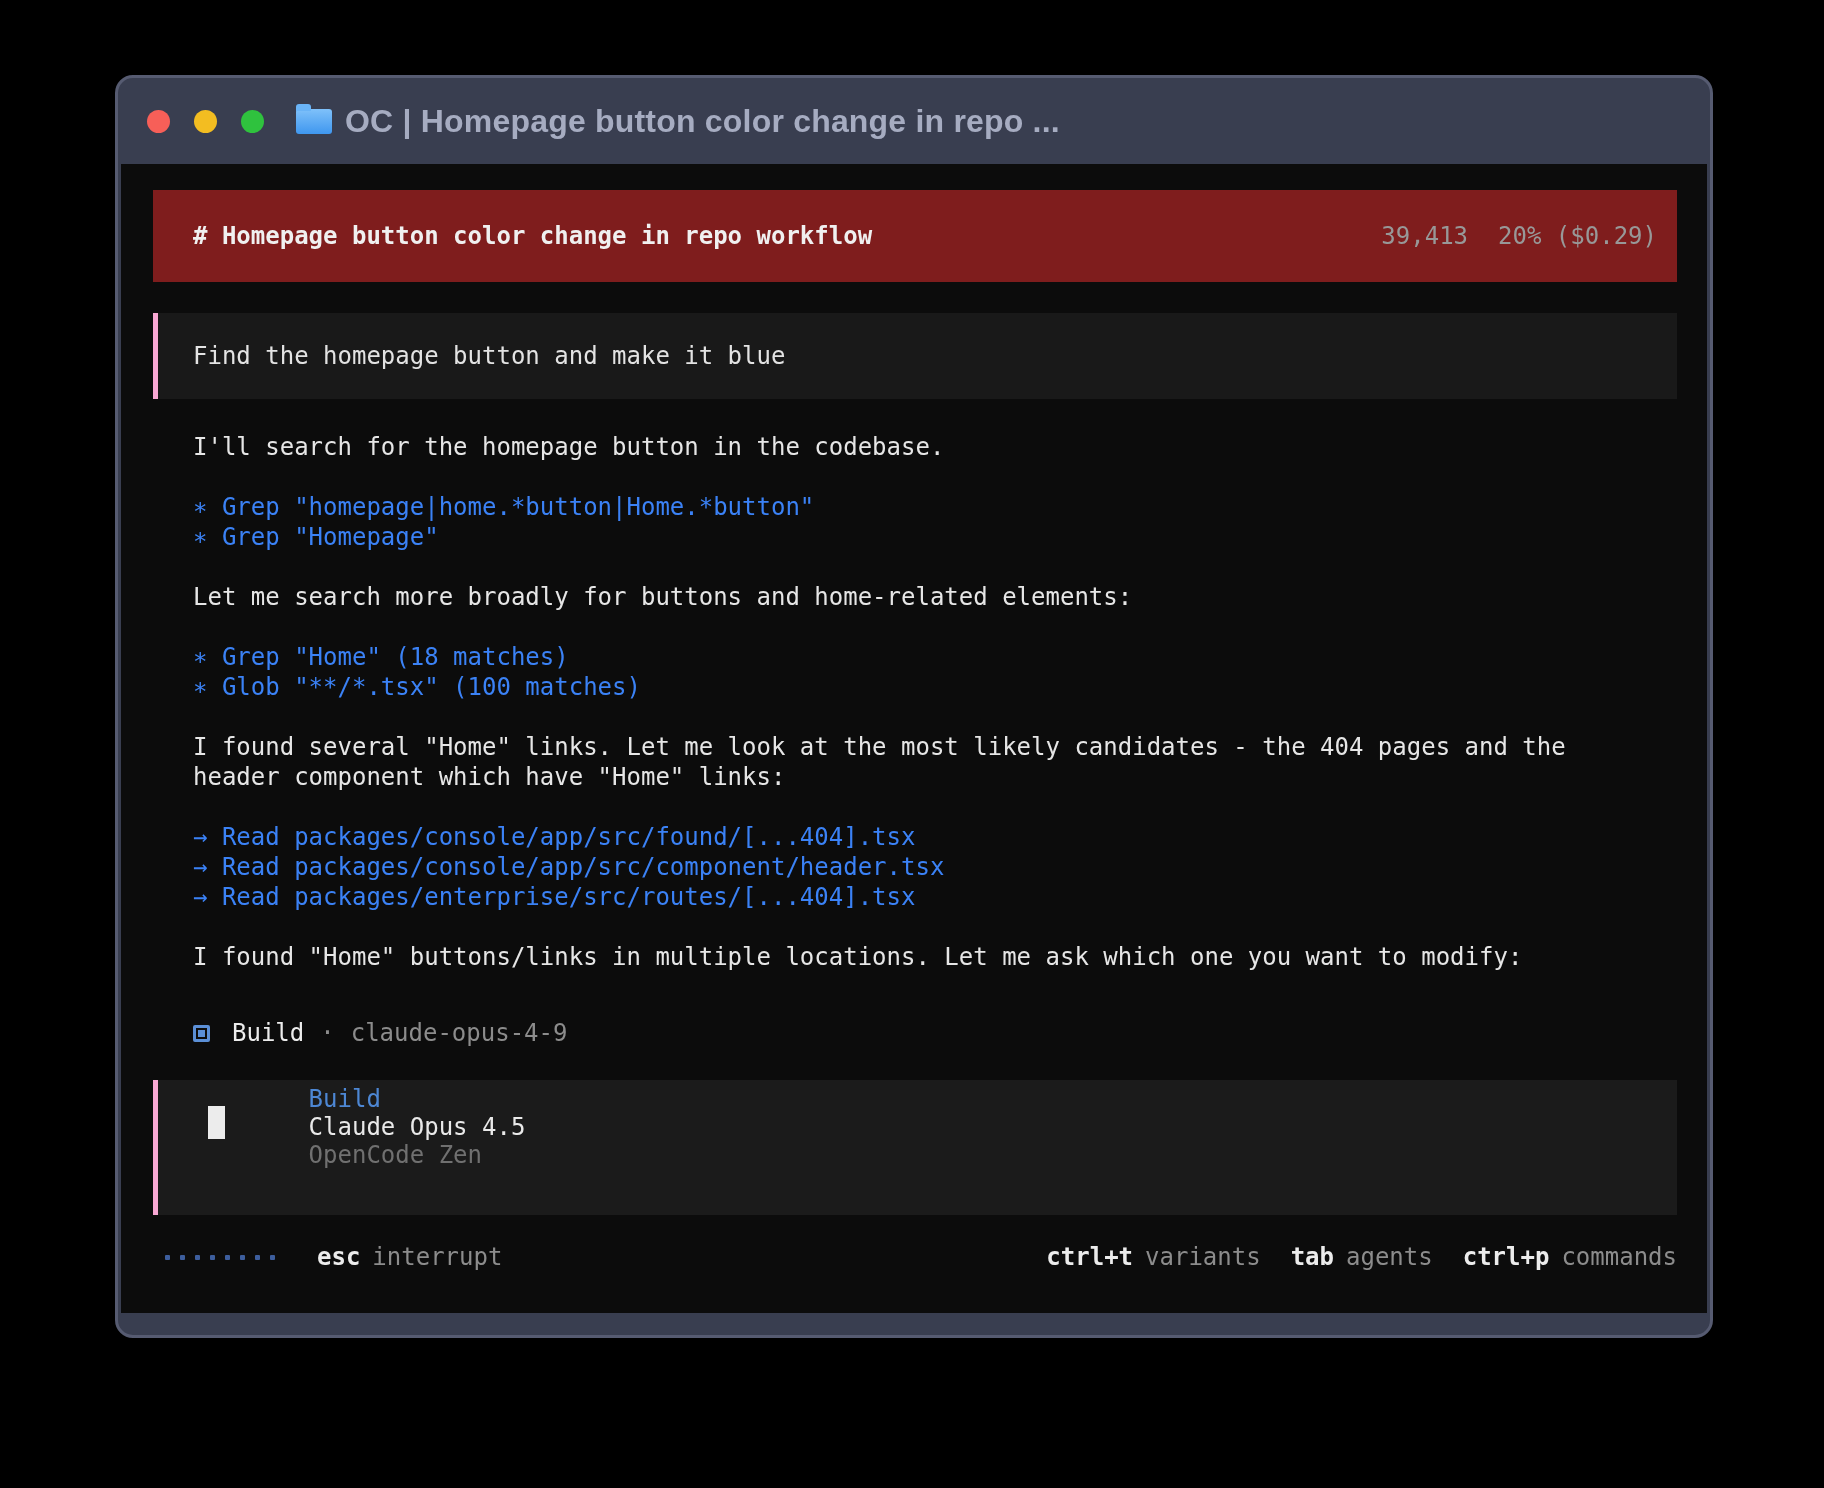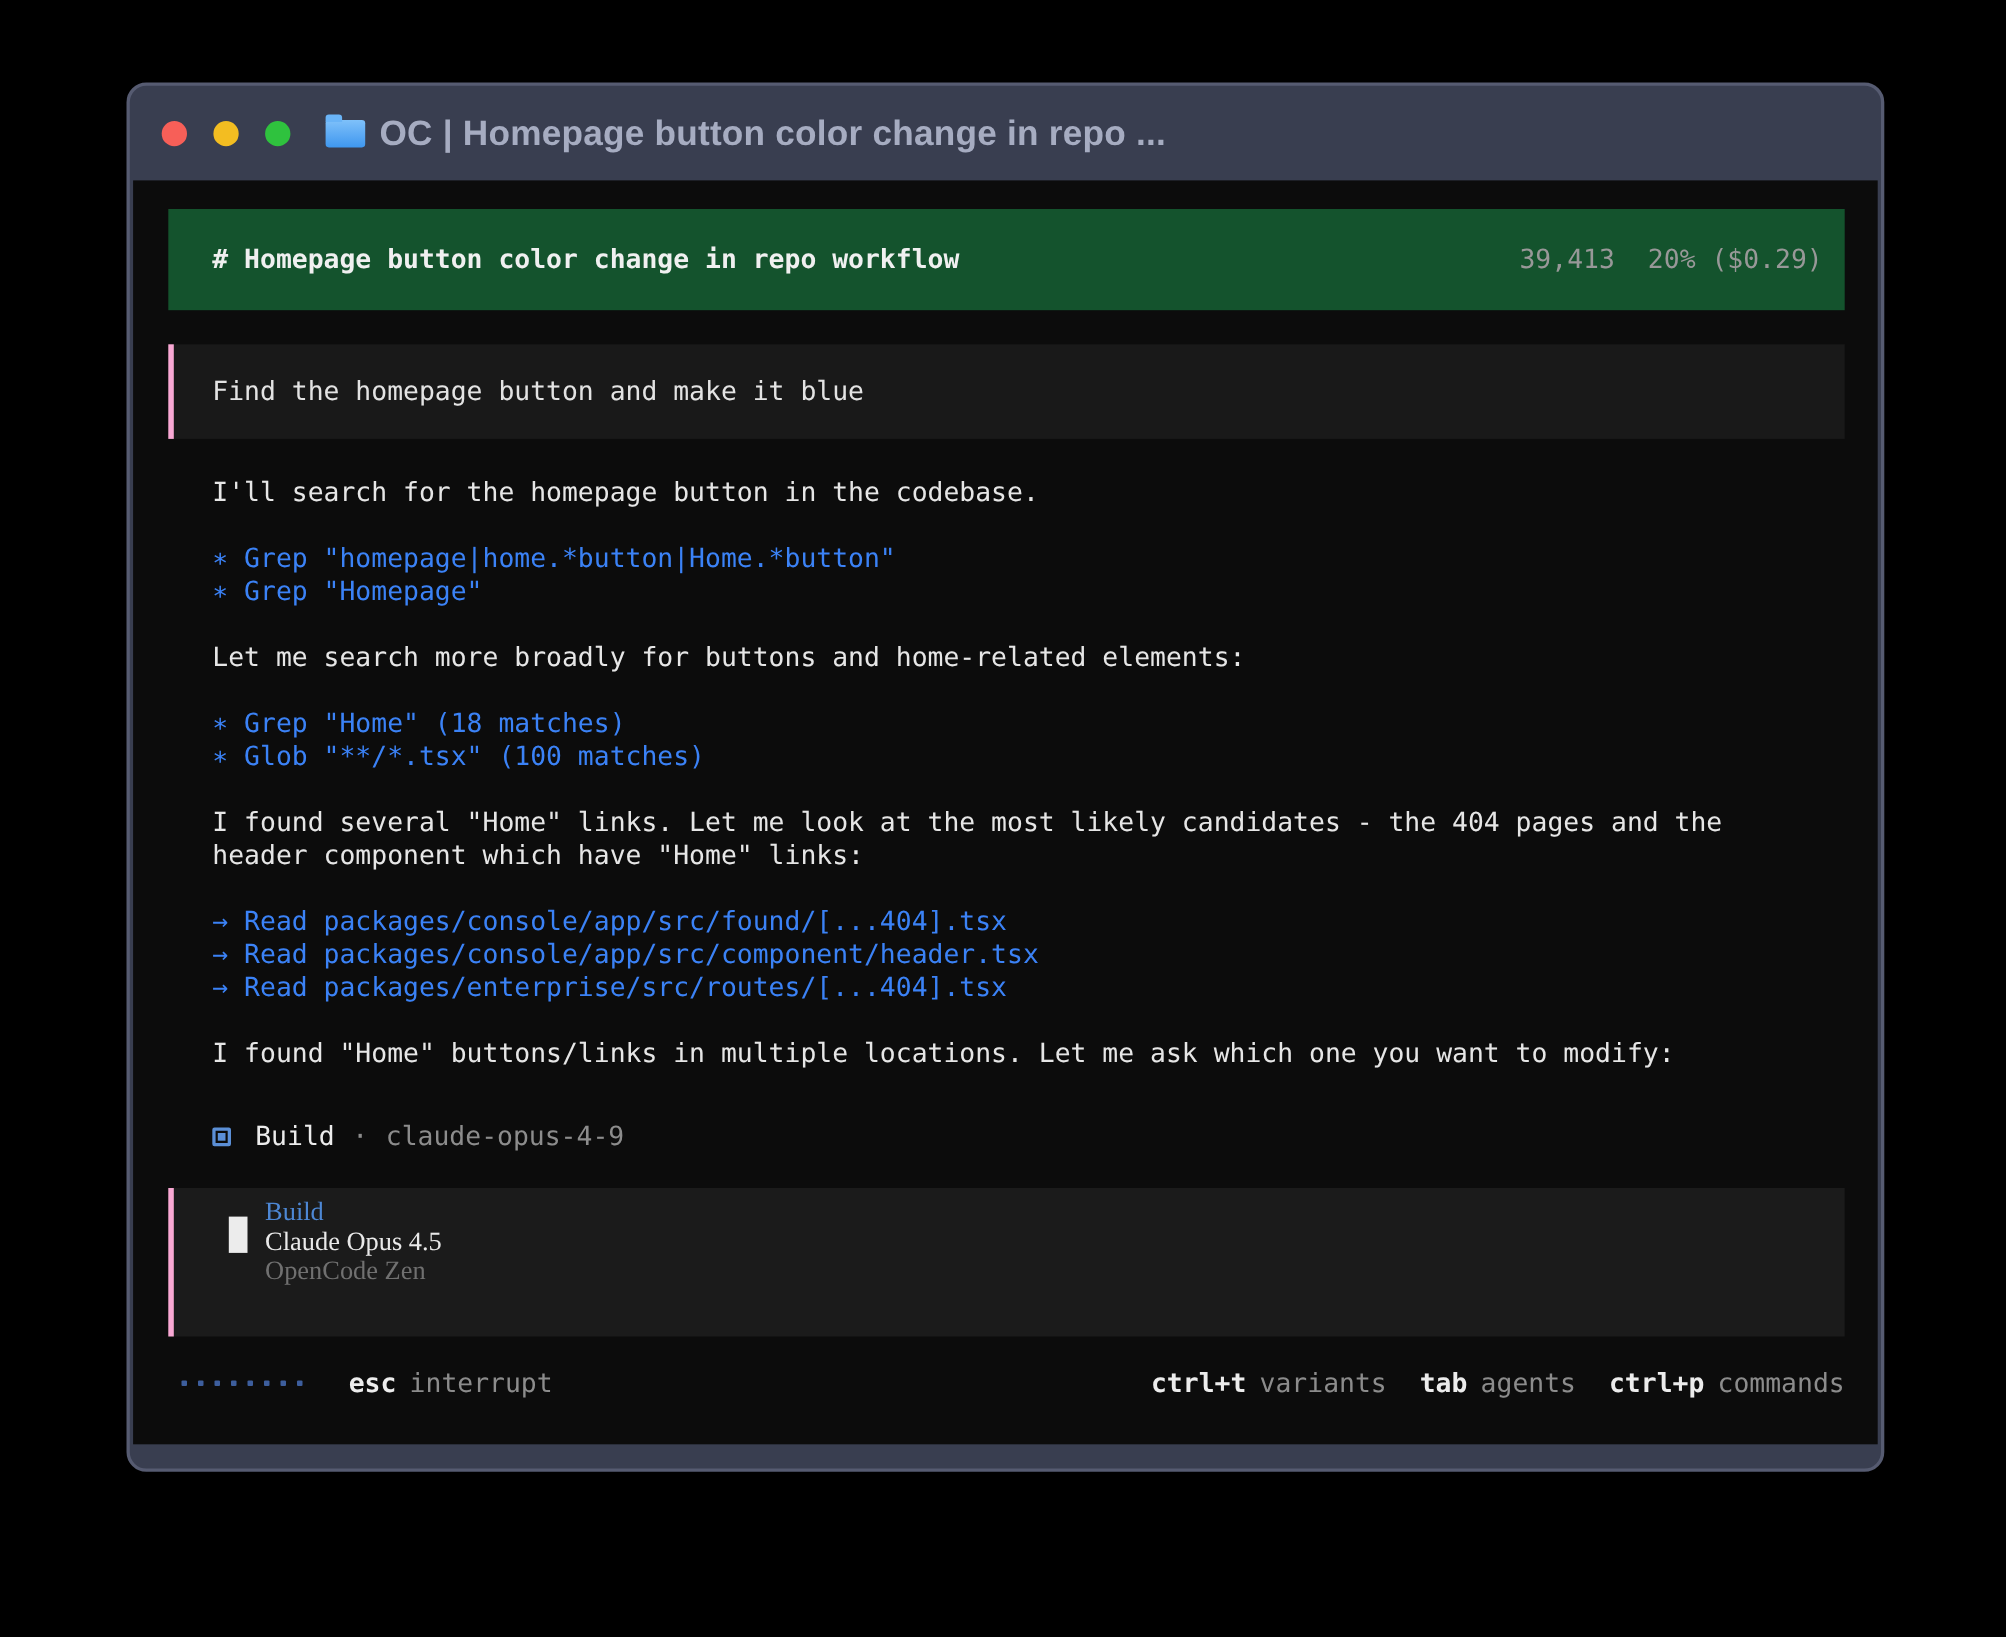--- a/index.html
+++ b/index.html
@@ -21,21 +21,21 @@
   .folder { position:relative; width:36px; height:25px; margin-left:32px;
             background:linear-gradient(#7fc1fa,#3f97ef); border-radius:3px; }
   .folder::before { content:""; position:absolute; top:-5px; left:0; width:15px; height:7px;
             background:#6ab4f7; border-radius:3px 3px 0 0; }
   .titlebar .title { margin-left:13px; font-size:32px; font-weight:bold; color:#a6acc1;
             letter-spacing:0.2px; }
 
   .content { flex:1; background:#0c0c0c; display:flex; flex-direction:column;
              padding:14px 30px 0 32px; font-size:24px; color:#e6e6e6; }
 
-  .panel { background:#14532d; }
+  .panel { background:#7f1d1d; }
   .session-header { margin-top:12px; height:92px; display:flex; align-items:center;
                     justify-content:space-between; padding:0 20px 0 40px; }
   .session-title { font-weight:bold; color:#f0f0f0; white-space:pre; }
   .session-stats { color:#989898; white-space:pre; }
   .session-stats .tokens { margin-right:30px; }
 
   .blue-left { border-left:5px solid #f9a8d4; }
   .user-msg { margin-top:31px; height:86px; background:#191919; display:flex;
               align-items:center; padding-left:35px; color:#e3e3e3; white-space:pre; }
 
@@ -48,21 +48,21 @@
                 display:flex; align-items:center; white-space:pre; }
   .agent-icon { width:17px; height:17px; border:3px solid #5b8fd6; border-radius:2px;
                 display:inline-block; position:relative; margin-right:22px; }
   .agent-icon::before { content:""; position:absolute; left:2px; top:2px; right:2px; bottom:2px;
                 background:#5b8fd6; }
   .agent-name { color:#ececec; }
   .agent-sep { color:#8c8c8c; margin:0 16px; }
   .agent-model { color:#8c8c8c; }
 
   .input-box { margin-top:30px; height:135px; background:#1b1b1b; position:relative;
-               padding:26px 0 0 50px;font-family:Liberation Serif, serif; }
+               padding:26px 0 0 50px; }
   .cursor { width:17px; height:33px; background:#ececec; }
   .mode-row { position:absolute; left:35px; bottom:18px; white-space:pre; }
   .mode-row .mode { color:#4d87d4; margin-right:30px; }
   .mode-row .model { color:#e9e9e9; margin-right:14px; }
   .mode-row .provider { color:#707070; }
 
   .statusbar { margin-top:26px; height:32px; display:flex; align-items:center;
                justify-content:space-between; padding-left:12px;gap:36px; }
   .sb-left { display:flex; align-items:center; }
   .dots { display:flex; gap:10px; margin-right:42px; align-items:center; }

